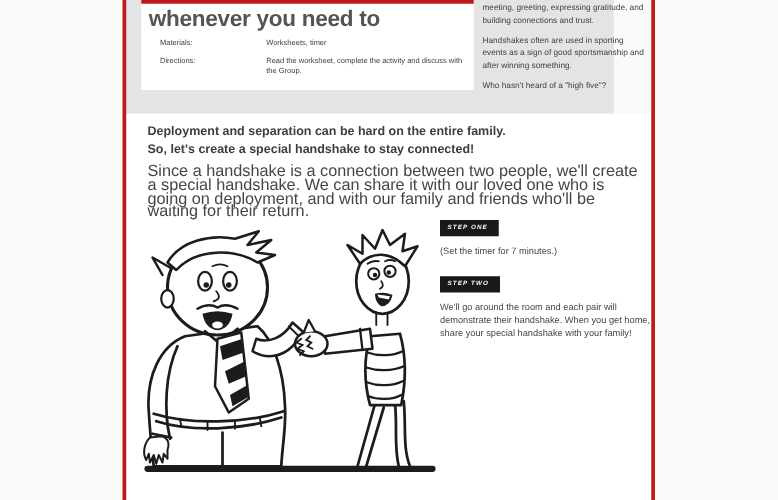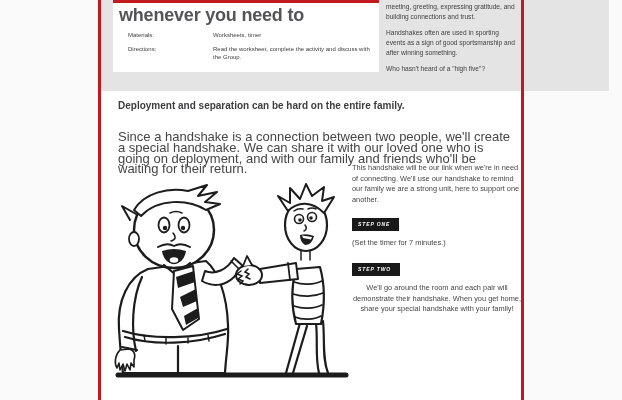--- a/index.html
+++ b/index.html
@@ -9,21 +9,21 @@
     background:#fbfafa;
     position:relative;
     overflow:hidden;
     color:#414042;
   }
   .page-frame-edge { position:absolute; top:0; width:3px; height:400px; background:#c2191f; z-index:5; }
   .edge-left  { left:98px; }
   .edge-right { left:521px; }
 
   
-  .top-band { position:absolute; left:101px; top:0; width:508px; height:91px; background:#e5e4e4; }
+  .top-band { position:absolute; left:101px; top:0; width:390px; height:91px; background:#e5e4e4; }
 
   
   .header-card { position:absolute; left:12px; top:0; width:266px; height:72px; background:#ffffff; }
   .header-card .red-sliver { position:absolute; left:0; top:0; width:100%; height:3px; background:#c2191f; }
   .header-title { position:absolute; left:6px; top:5px; font-size:18px; font-weight:700; color:#545457; letter-spacing:-0.2px; white-space:nowrap; }
   .meta { position:absolute; left:15px; top:31px; font-size:6px; line-height:8.5px; color:#414042; }
   .meta-row { display:flex; margin-bottom:5px; }
   .meta-label { width:85px; flex:0 0 85px; }
   .meta-value { width:158px; }
 
@@ -43,21 +43,21 @@
   .step-badge {
     display:inline-block; background:#191919; color:#ffffff;
     font-size:5px; font-weight:700; font-style:italic; letter-spacing:0.9px;
     padding:4px 9px 4px 6px; line-height:5px;
   }
   .badge-one { margin-top:13px; }
   .badge-two { margin-top:14px; }
   .p-connect { }
   .p-step1 { margin-top:8px; }
   .p-timer { margin-top:7px; }
-  .p-step2 { margin-top:7px;text-align:center; }
+  .p-step2 { margin-top:7px; }
 
   svg .ln { stroke:#1c1c1c; stroke-width:2.2; fill:none; stroke-linecap:round; stroke-linejoin:round; }
   svg .fw { stroke:#1c1c1c; stroke-width:2.2; fill:#ffffff; stroke-linecap:round; stroke-linejoin:round; }
   svg .fb { fill:#1c1c1c; stroke:none; }
   svg .thin { stroke:#1c1c1c; stroke-width:1.5; fill:none; stroke-linecap:round; }
 </style>
 </head>
 <body>
 
 <div class="page-frame-edge edge-left"></div>
@@ -85,20 +85,21 @@
     <p>Handshakes often are used in sporting events as a sign of good sportsmanship and after winning something.</p>
     <div class="p2-line2">Who hasn't heard of a "high five"?</div>
   </div>
 
 </div>
 
 <div class="main-sheet">
 
   <div class="main-heading">
     <div>Deployment and separation can be hard on the entire family.</div>
+    <div>So, let's create a special handshake to stay connected!</div>
   </div>
 
   <p class="intro">Since a handshake is a connection between two people, we'll create a special handshake. We can share it with our loved one who is going on deployment, and with our family and friends who'll be waiting for their return.</p>
 
   <div class="illustration">
     <svg viewBox="0 0 240 200" width="240" height="200">
 
       <line class="ln" x1="8" y1="192" x2="236" y2="192" style="stroke-width:5"></line>
 
       <path class="fw" d="M38,86 C18,94 7,118 9,146 C10,162 11,174 13,190 L115,190 C116,172 119,158 118,142 C117,112 108,88 96,78 Z"></path>
@@ -179,20 +180,19 @@
       <path class="thin" d="M184,28 q4,-3 9,-2"></path>
       <path class="thin" d="M198,26 q4,-2 8,0"></path>
 
       <path class="thin" d="M195,42 q3,4 -1,6"></path>
       <path class="fb" d="M190,52 Q197,50 204,53 Q202,62 195,62 Q190,59 190,52 Z"></path>
       <path d="M192,52.5 L202,54 L201,56.5 L193,55 Z" fill="#ffffff"></path>
     </svg>
   </div>
 
   <div class="right-col">
-    <p class="p-connect">This handshake will be our link when we're in need of connecting. We'll use our handshake to remind our family we are a strong unit, here to support one another.</p>
     <div class="step-badge badge-one">STEP ONE</div>
     <p class="p-timer">(Set the timer for 7 minutes.)</p>
     <div class="step-badge badge-two">STEP TWO</div>
     <p class="p-step2">We'll go around the room and each pair will demonstrate their handshake. When you get home, share your special handshake with your family!</p>
   </div>
 
 </div>
 
 </body></html>

